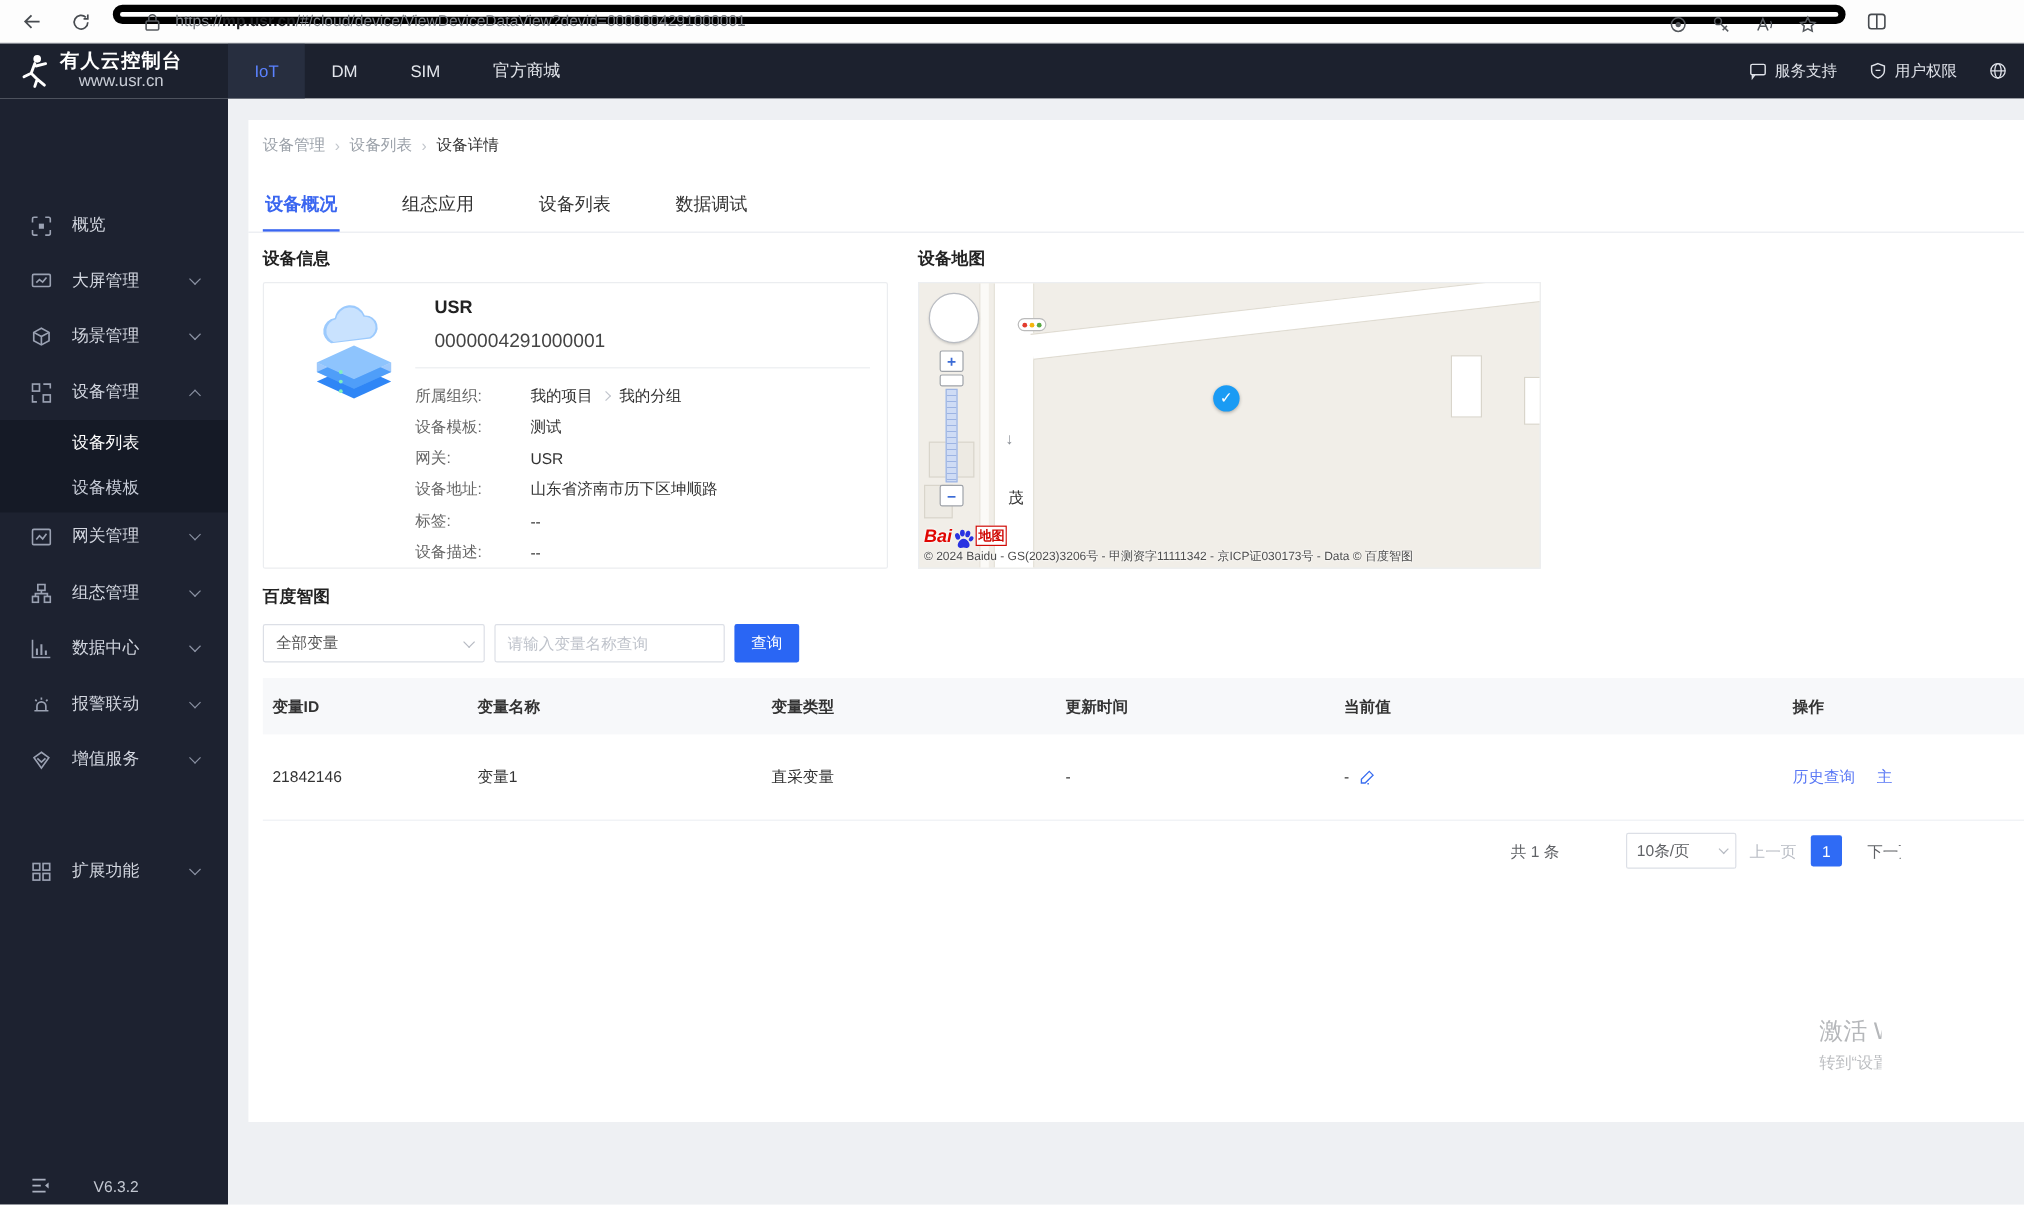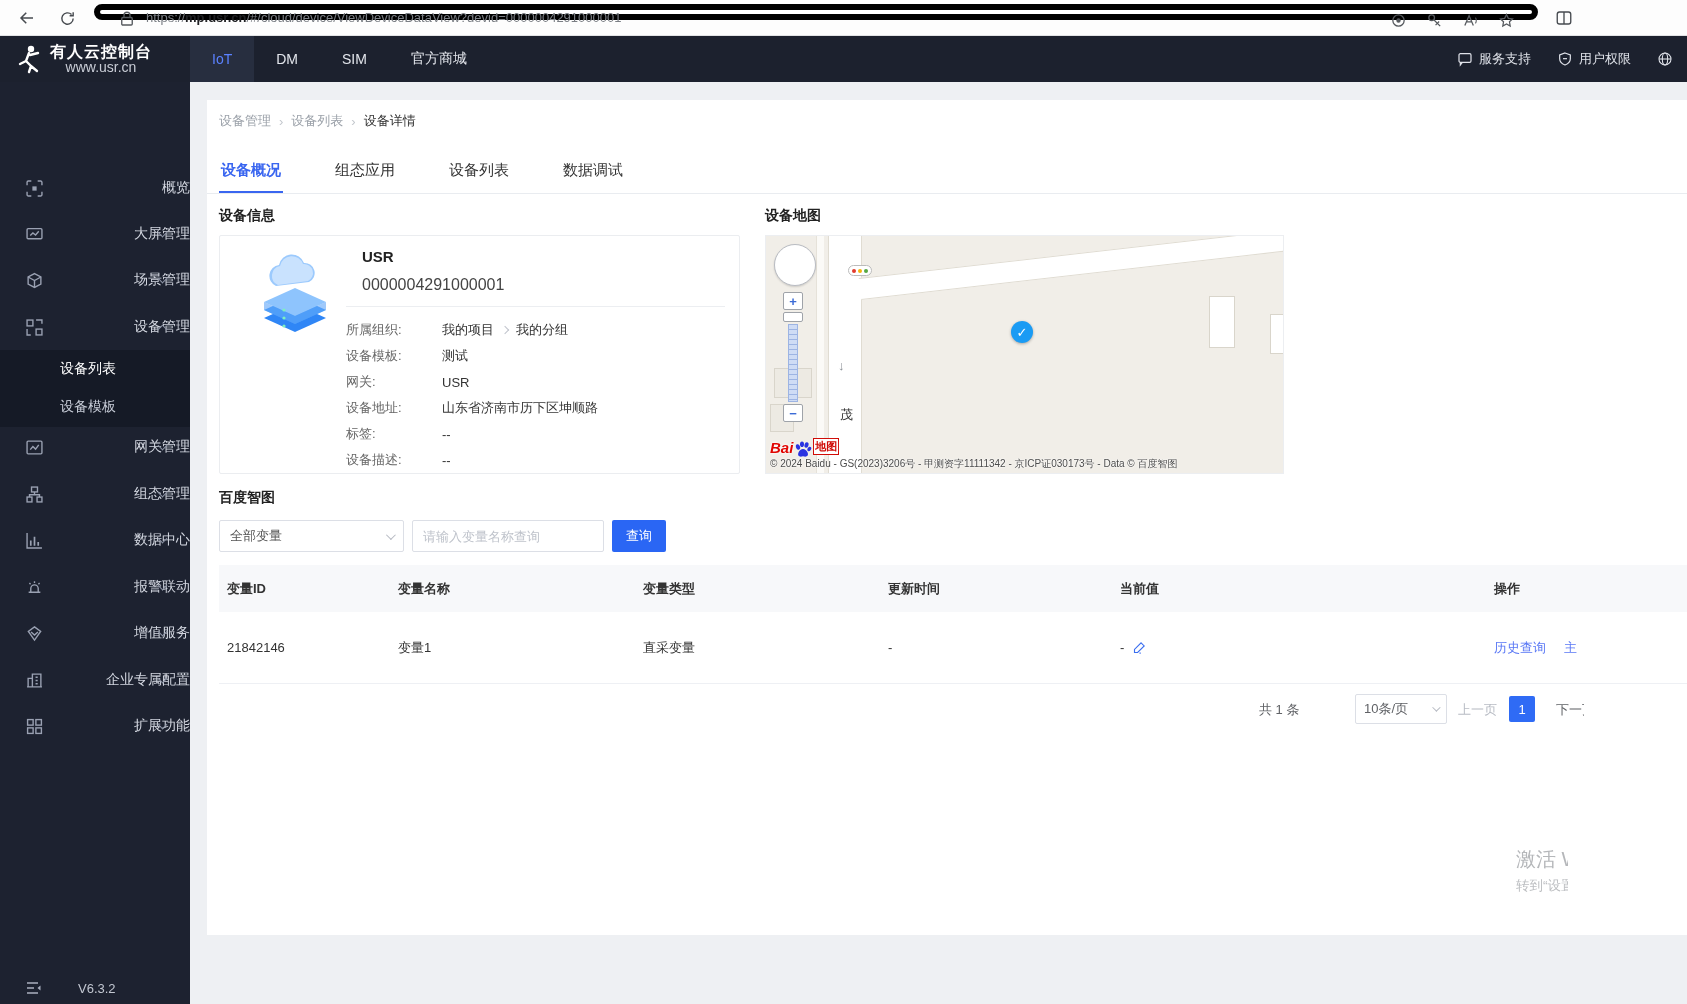--- a/index.html
+++ b/index.html
@@ -27,21 +27,21 @@
   .brand-sub { font-size:14px; color:#c9cdd6; text-align:center; }
   .top-nav { display:flex; align-items:stretch; }
   .top-tab { padding:0 22px; display:flex; align-items:center; color:#e3e6ec; font-size:14px; cursor:pointer; }
   .top-tab.active { background:#272e3f; color:#5b82ff; }
   .header-right { margin-left:auto; display:flex; align-items:center; gap:26px; padding-right:14px; color:#dfe2e9; font-size:13px; }
   .hr-item { display:flex; align-items:center; gap:6px; cursor:pointer; }
   .hr-item svg { width:16px; height:16px; }
 
   
   .sidebar { position:absolute; left:0; top:82px; width:190px; height:922px; background:#1d2230; z-index:20; }
-  .side-item { position:absolute; left:0; width:190px; height:46px; display:flex; align-items:center; padding-left:26px; color:#d3d7e0; cursor:pointer;justify-content:space-between; }
+  .side-item { position:absolute; left:0; width:190px; height:46px; display:flex; align-items:center; padding-left:26px; color:#d3d7e0; cursor:pointer; }
   .side-item .s-icon { width:17px; height:17px; color:#9aa1b2; flex:0 0 auto; }
   .side-item .s-label { margin-left:17px; font-size:14px; }
   .chev { width:7px; height:7px; border-right:1.5px solid #8b92a3; border-bottom:1.5px solid #8b92a3; position:absolute; right:24px; }
   .chev.down { transform:rotate(45deg); margin-top:-4px; }
   .chev.up { transform:rotate(-135deg); margin-top:4px; }
   .submenu { position:absolute; left:0; top:268px; width:190px; height:77px; background:#151a26; }
   .sub-item { height:38px; display:flex; align-items:center; padding-left:60px; font-size:14px; color:#c7ccd7; cursor:pointer; }
   .sub-item.active { color:#fff; }
   .side-footer { position:absolute; left:0; bottom:8px; width:190px; height:34px; display:flex; align-items:flex-end; padding-left:26px; color:#c2c7d1; }
   .side-footer .collapse { width:16px; height:16px; cursor:pointer; color:#aab0bf; }
@@ -334,30 +334,20 @@
       <span class="s-icon">
           <svg viewBox="0 0 16 16" fill="none" stroke="currentColor" stroke-width="1.3">
             <path d="M8 1.8l5.8 4.2L8 14.2 2.2 6z"></path>
             <path d="M4.8 6.5L8 9.5l3.2-3"></path>
           </svg>
         </span>
       <span class="s-label">增值服务</span>
       <i class="chev down"></i>
     </div>
 
-    <div class="side-item" style="top:575px">
-      <span class="s-icon">
-          <svg viewBox="0 0 16 16" fill="none" stroke="currentColor" stroke-width="1.3">
-            <path d="M2 14V6h4v8M6 14V2h8v12M1 14h14"></path>
-            <path d="M9 5h2M9 8h2M9 11h2"></path>
-          </svg>
-        </span>
-      <span class="s-label">企业专属配置</span>
-      <i class="chev down"></i>
-    </div>
 
     <div class="side-item" style="top:621px">
       <span class="s-icon">
           <svg viewBox="0 0 16 16" fill="none" stroke="currentColor" stroke-width="1.3">
             <rect x="1.5" y="1.5" width="5.2" height="5.2"></rect>
             <rect x="9.3" y="1.5" width="5.2" height="5.2"></rect>
             <rect x="1.5" y="9.3" width="5.2" height="5.2"></rect>
             <rect x="9.3" y="9.3" width="5.2" height="5.2"></rect>
           </svg>
         </span>

